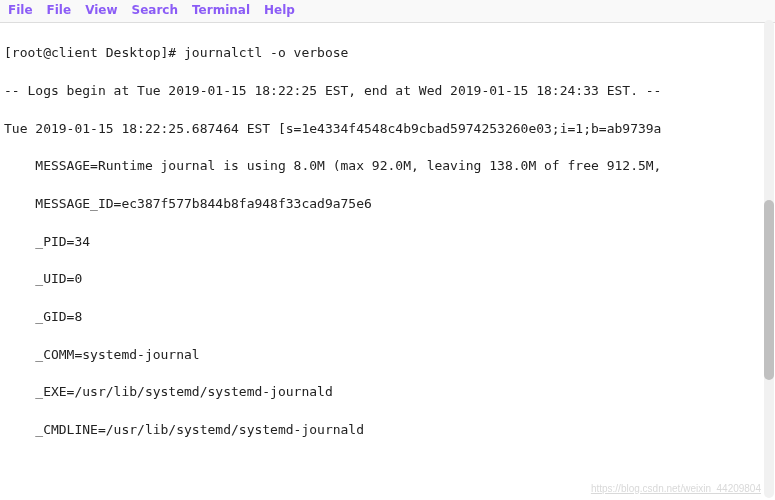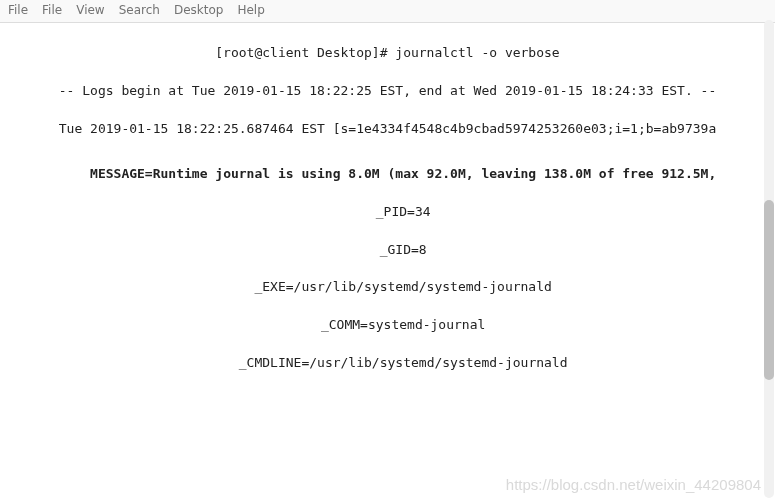--- a/index.html
+++ b/index.html
@@ -1,46 +1,48 @@
 <!DOCTYPE html>
 <html><head>
 <meta charset="utf-8">
 <style>
 * { margin:0; padding:0; box-sizing:border-box; }
 body { width:775px; height:500px; background:#fff; font-family:"DejaVu Sans Mono","Liberation Mono",monospace; font-size:13px; line-height:1.45; color:#222; overflow:hidden; position:relative; }
-.menubar { display:flex; gap:14px; padding:2px 8px 3px; font-family:"DejaVu Sans",sans-serif; font-size:12px; color:#737373; border-bottom:1px solid #ddd; background:#f9f9f9; }
+.menubar { display:flex; gap:14px; padding:2px 8px 3px; font-family:"DejaVu Sans",sans-serif; font-size:12px; color:#8b5cf6; border-bottom:1px solid #ddd; background:#f9f9f9;font-weight:bold; }
 .menubar span { cursor:pointer; }
 .term { padding:2px 4px 0 4px; white-space:pre; overflow:hidden; }
-.line { white-space:pre;text-align:center; }
-.bold { font-weight:700;margin-top:8px; }
+.line { white-space:pre; }
+.bold { font-weight:400; }
 .scrollbar { position:absolute; right:1px; top:20px; bottom:2px; width:10px; background:#f1f1f1; border-radius:5px; }
 .scrollbar-thumb { position:absolute; left:0; right:0; top:180px; height:180px; background:#c0c0c0; border-radius:5px; }
-.watermark { position:absolute; right:14px; bottom:4px; font-family:sans-serif; font-size:15px; color:#d9d9d9; pointer-events:none; }
+.watermark { position:absolute; right:14px; bottom:4px; font-family:sans-serif; font-size:10px; color:#d9d9d9; pointer-events:none;text-decoration:underline; }
 </style>
 </head>
 <body>
 
 <div class="menubar">
   <span>File</span>
   <span>File</span>
   <span>View</span>
   <span>Search</span>
-  <span>Desktop</span>
+  <span>Terminal</span>
   <span>Help</span>
 </div>
 
 <div class="term">
 <div class="line"><span>[root@client Desktop]# </span><span>journalctl -o verbose</span></div>
 <div class="line">-- Logs begin at Tue 2019-01-15 18:22:25 EST, end at Wed 2019-01-15 18:24:33 EST. --</div>
 <div class="line">Tue 2019-01-15 18:22:25.687464 EST [s=1e4334f4548c4b9cbad5974253260e03;i=1;b=ab9739a</div>
 <div class="line bold">    MESSAGE=Runtime journal is using 8.0M (max 92.0M, leaving 138.0M of free 912.5M,</div>
+<div class="line">    MESSAGE_ID=ec387f577b844b8fa948f33cad9a75e6</div>
 <div class="line">    _PID=34</div>
+<div class="line">    _UID=0</div>
 <div class="line">    _GID=8</div>
+<div class="line">    _COMM=systemd-journal</div>
 <div class="line">    _EXE=/usr/lib/systemd/systemd-journald</div>
-<div class="line">    _COMM=systemd-journal</div>
 <div class="line">    _CMDLINE=/usr/lib/systemd/systemd-journald</div>
 
 
 
 
 
 
 
 
 

